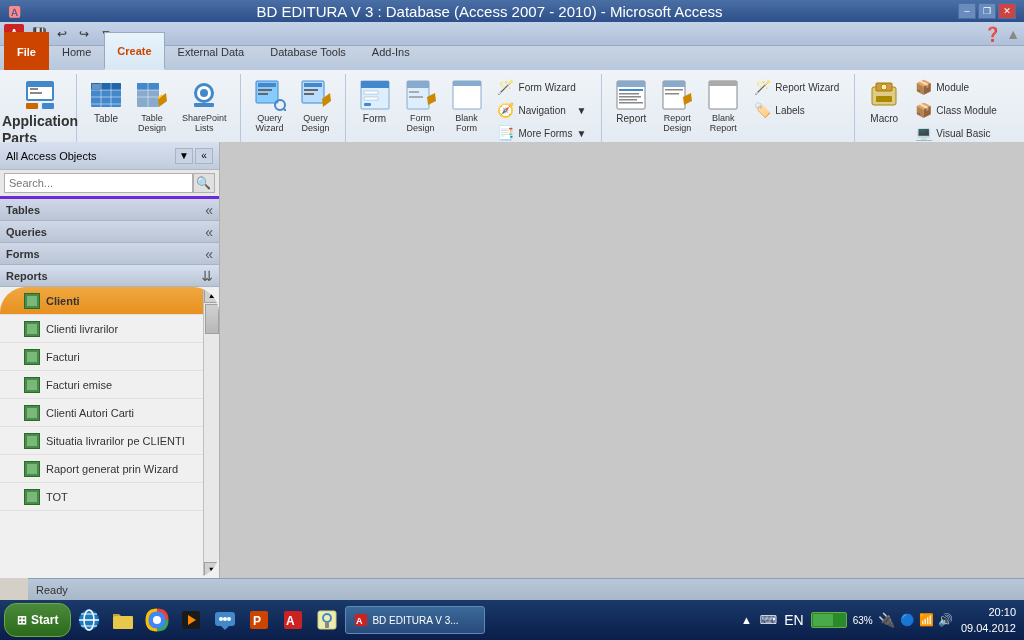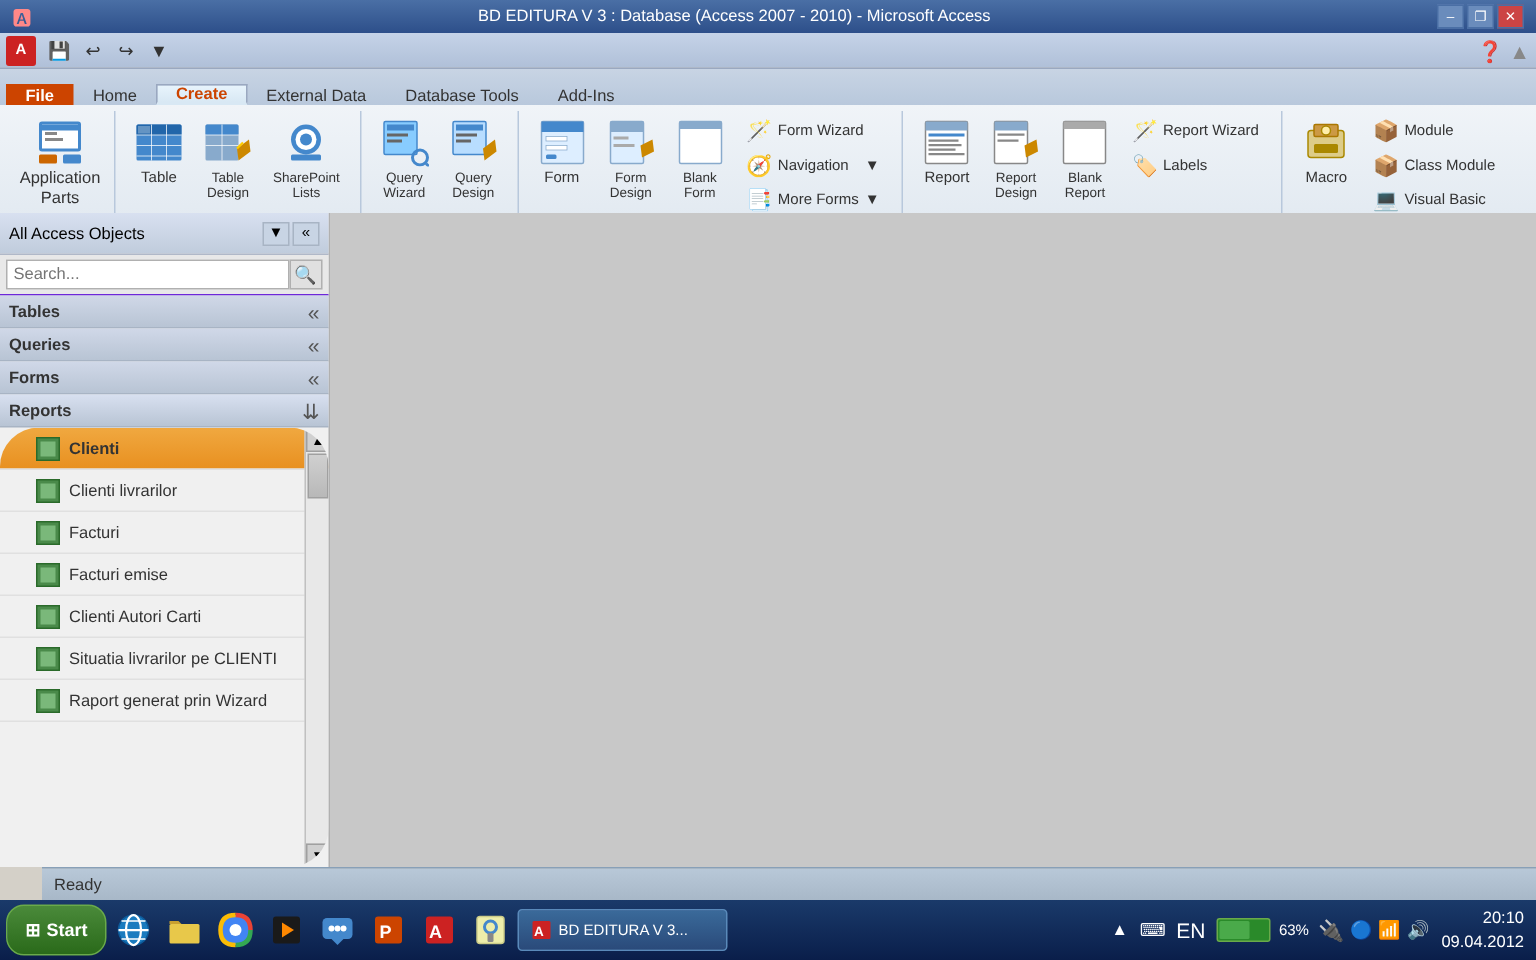--- a/index.html
+++ b/index.html
@@ -11,39 +11,39 @@
     .title-btn { width: 18px; height: 16px; background: #6a8cbc; border: 1px solid #4a6fa5; color: white; font-size: 9px; display: flex; align-items: center; justify-content: center; cursor: pointer; }
 
     
     #quick-access { background: linear-gradient(to bottom, #c5d3e8, #b0c0d8); height: 24px; display: flex; align-items: center; padding: 0 4px; gap: 2px; border-bottom: 1px solid #9aa8c0; }
     .qa-btn { width: 20px; height: 18px; display: flex; align-items: center; justify-content: center; background: transparent; border: 1px solid transparent; cursor: pointer; font-size: 12px; color: #333; }
     #access-logo { width: 20px; height: 20px; background: #cc2222; border-radius: 2px; display: flex; align-items: center; justify-content: center; color: white; font-size: 10px; font-weight: bold; margin-right: 4px; }
 
     
     #ribbon { background: linear-gradient(to bottom, #e8f0f8, #d0dce8); border-bottom: 2px solid #9aa8c0; }
     #ribbon-tabs { display: flex; align-items: flex-end; padding: 0 4px; height: 24px; background: linear-gradient(to bottom, #c8d4e4, #b8c8dc); }
-    .ribbon-tab { padding: 3px 12px; font-size: 11px; color: #333; cursor: pointer; border: 1px solid transparent; border-bottom: none; background: transparent; height: 14px; display: flex; align-items: center; }
+    .ribbon-tab { padding: 3px 12px; font-size: 11px; color: #333; cursor: pointer; border: 1px solid transparent; border-bottom: none; background: transparent; height: 38px; display: flex; align-items: center; }
     .ribbon-tab.active { background: linear-gradient(to bottom, #e8f4fc, #d8e8f4); border-color: #9aa8c0; border-bottom: 2px solid #d8e8f4; color: #cc4400; font-weight: bold; }
     #ribbon-content { display: flex; align-items: stretch; padding: 4px 4px 0 4px; height: 90px; background: linear-gradient(to bottom, #f0f4f8, #e0e8f0); }
     .ribbon-group { display: flex; flex-direction: column; align-items: center; padding: 0 8px; border-right: 1px solid #b8c8dc; min-width: 60px; }
     .ribbon-group:last-child { border-right: none; }
     .ribbon-group-content { display: flex; align-items: flex-start; flex: 1; gap: 4px; padding: 2px 0; }
     .ribbon-group-label { font-size: 10px; color: #555; padding: 2px 0; text-align: center; border-top: 1px solid #b8c8dc; width: 100%; text-align: center; margin-top: 2px; }
     .ribbon-btn { display: flex; flex-direction: column; align-items: center; justify-content: center; padding: 2px 4px; cursor: pointer; border: 1px solid transparent; min-width: 40px; max-width: 56px; text-align: center; font-size: 10px; color: #333; }
     .ribbon-btn-icon { width: 32px; height: 32px; display: flex; align-items: center; justify-content: center; font-size: 20px; margin-bottom: 2px; }
     .ribbon-btn-small { display: flex; align-items: center; padding: 2px 6px; cursor: pointer; border: 1px solid transparent; font-size: 10px; color: #333; gap: 4px; height: 22px; white-space: nowrap; }
     .ribbon-btn-small-icon { width: 16px; height: 16px; display: flex; align-items: center; justify-content: center; font-size: 14px; }
     .ribbon-col { display: flex; flex-direction: column; gap: 1px; }
 
     
     #sidebar { position: absolute; left: 0; top: 142px; width: 220px; bottom: 22px; background: #f0f0f0; border-right: 1px solid #b0b0b0; display: flex; flex-direction: column; }
     #sidebar-header { display: flex; align-items: center; justify-content: space-between; padding: 4px 6px; background: linear-gradient(to bottom, #d8e0f0, #c0ccdc); border-bottom: 1px solid #b0b8c8; height: 28px; }
     #sidebar-controls { display: flex; gap: 2px; }
     .sidebar-ctrl { width: 18px; height: 16px; background: #c8d4e4; border: 1px solid #a8b4c4; display: flex; align-items: center; justify-content: center; font-size: 10px; cursor: pointer; }
-    #search-row { display: flex; align-items: center; padding: 3px 4px; background: #e8e8e8; border-bottom: 1px solid #6d28d9; }
+    #search-row { display: flex; align-items: center; padding: 3px 4px; background: #e8e8e8; border-bottom: 3px solid #6d28d9; }
     #search-input { flex: 1; height: 20px; border: 1px solid #b0b0b0; padding: 0 4px; font-size: 11px; background: white; }
     #search-btn { width: 22px; height: 20px; background: #e0e0e0; border: 1px solid #b0b0b0; display: flex; align-items: center; justify-content: center; cursor: pointer; font-size: 12px; }
     .section-header { display: flex; align-items: center; justify-content: space-between; padding: 3px 6px; background: linear-gradient(to bottom, #d0d8e8, #b8c4d4); border-bottom: 1px solid #a8b4c4; cursor: pointer; height: 22px; }
     .section-header-text { font-size: 11px; font-weight: bold; color: #333; }
     .section-toggle { font-size: 14px; color: #555; }
     .sidebar-item { display: flex; align-items: center; padding: 4px 8px 4px 24px; cursor: pointer; border-bottom: 1px solid #e0e0e0; gap: 6px; height: 28px; }
     .sidebar-item.selected { background: linear-gradient(to bottom, #f0a840, #e89020); color: #333; }
     .sidebar-item-icon { width: 16px; height: 16px; background: #4a8a4a; border: 1px solid #2a6a2a; display: flex; align-items: center; justify-content: center; }
     .sidebar-item-icon-inner { width: 10px; height: 10px; background: #7ab87a; }
     .sidebar-item-text { font-size: 11px; color: #333; }
@@ -65,21 +65,21 @@
     
     #status-bar { bottom: 40px; margin-left: 28px; }
     #sidebar { bottom: 62px; }
     #main-content { bottom: 62px; }
   </style>
 </head>
 <body>
 
 <div id="title-bar">
   <span style="font-size:14px; color:#ff8888;">🅰</span>
-  <span style="font-size:11px;">BD EDITURA V 3 : Database (Access 2007 - 2010)  -  Microsoft Access</span>
+  <span style="font-size:15px;">BD EDITURA V 3 : Database (Access 2007 - 2010)  -  Microsoft Access</span>
   <div id="title-bar-controls">
     <div class="title-btn">–</div>
     <div class="title-btn">❐</div>
     <div class="title-btn" style="background:#cc4444;">✕</div>
   </div>
 </div>
 
 <div id="quick-access">
   <div id="access-logo">A</div>
   <div class="qa-btn" title="Save">💾</div>
@@ -111,21 +111,21 @@
             <svg width="32" height="32" viewBox="0 0 32 32">
                 <rect x="2" y="2" width="28" height="20" fill="#4488cc" rx="2"></rect>
                 <rect x="4" y="4" width="24" height="16" fill="white"></rect>
                 <rect x="4" y="4" width="24" height="4" fill="#4488cc"></rect>
                 <rect x="6" y="9" width="8" height="2" fill="#888"></rect>
                 <rect x="6" y="13" width="12" height="2" fill="#888"></rect>
                 <rect x="2" y="24" width="12" height="6" fill="#cc6600" rx="1"></rect>
                 <rect x="18" y="24" width="12" height="6" fill="#4488cc" rx="1"></rect>
               </svg>
           </div>
-          <span style="font-size:11px; text-align:center; line-height:1.2;">Application<br>Parts</span>
+          <span style="font-size:14px; text-align:left; line-height:1.2;font-weight:bold;">Application<br>Parts</span>
         </div>
       </div>
       <div class="ribbon-group-label">Templates</div>
     </div>
 
     <div class="ribbon-group">
       <div class="ribbon-group-content">
         <div class="ribbon-btn">
           <div class="ribbon-btn-icon">
             <svg width="32" height="32" viewBox="0 0 32 32">
@@ -418,20 +418,26 @@
       <span class="sidebar-item-text">Situatia livrarilor pe CLIENTI</span>
     </div>
 
     <div class="sidebar-item">
       <div class="sidebar-item-icon">
           <div class="sidebar-item-icon-inner"></div>
         </div>
       <span class="sidebar-item-text">Raport generat prin Wizard</span>
     </div>
 
+    <div class="sidebar-item">
+      <div class="sidebar-item-icon">
+          <div class="sidebar-item-icon-inner"></div>
+        </div>
+      <span class="sidebar-item-text">TOT</span>
+    </div>
 
     <div style="position:absolute; right:0; top:0; bottom:0; width:16px; background:#e8e8e8; border-left:1px solid #c0c0c0;">
       <div style="width:16px; height:16px; background:#d0d0d0; border:1px solid #a0a0a0; display:flex; align-items:center; justify-content:center; font-size:9px; cursor:pointer;">▲</div>
       <div style="width:14px; height:30px; background:linear-gradient(to bottom,#d0d0d0,#b8b8b8); border:1px solid #a0a0a0; margin:1px;"></div>
       <div style="position:absolute; bottom:0; width:16px; height:16px; background:#d0d0d0; border:1px solid #a0a0a0; display:flex; align-items:center; justify-content:center; font-size:9px; cursor:pointer;">▼</div>
     </div>
   </div>
 </div>
 
 <div id="main-content" style="background:#c8c8c8;">

